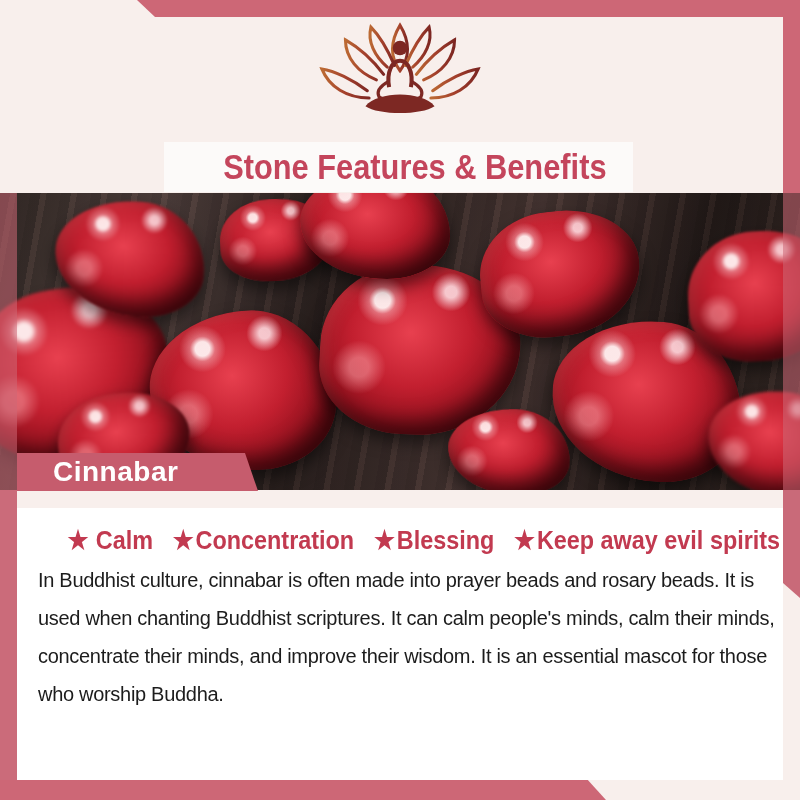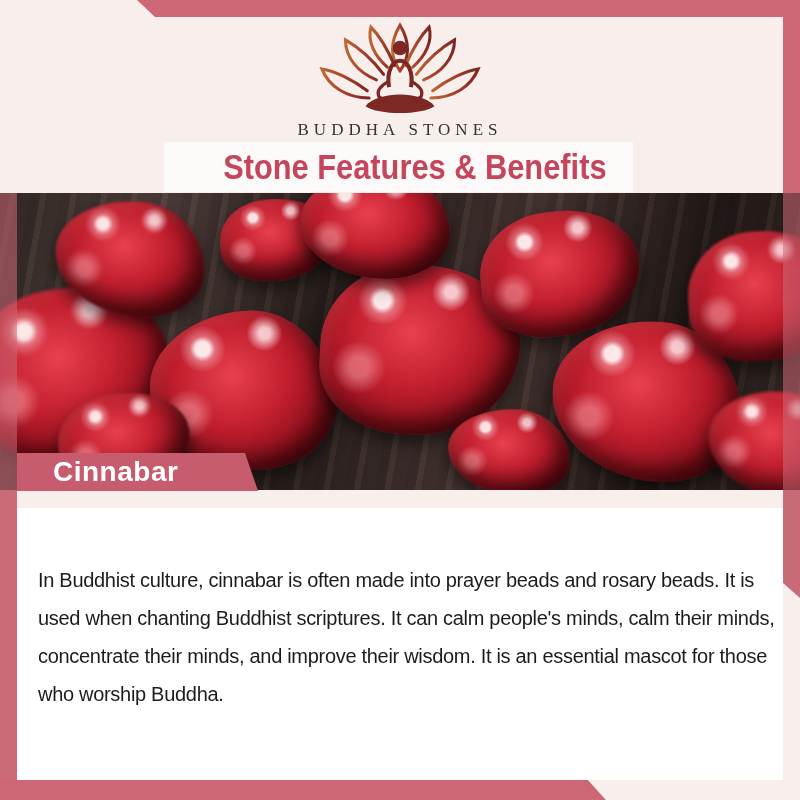--- a/index.html
+++ b/index.html
@@ -91,21 +91,20 @@
         <path d="M146 80 C162 68 182 58 196 56 C188 76 168 88 144 88"></path>
       </g>
       <g fill="#7d2823" stroke="#7d2823">
         <circle cx="110" cy="33" r="8" stroke="none"></circle>
         <path d="M98 76 C95 60 101 47 110 47 C119 47 125 60 122 76" fill="none" stroke-width="4.5"></path>
         <path d="M97 70 C88 75 84 81 87 87 C93 91 102 91 108 88" fill="none" stroke-width="3.5"></path>
         <path d="M123 70 C132 75 136 81 133 87 C127 91 118 91 112 88" fill="none" stroke-width="3.5"></path>
         <path d="M72 97 C86 80 134 80 148 97 C134 107 86 107 72 97 Z" stroke="none"></path>
       </g>
     </svg>
-    <div class="brand-name">BUDDHA STONES</div>
   </div>
 
   <div class="title-banner">
     <span class="page-title">Stone Features &amp; Benefits</span>
   </div>
 
   <div class="photo">
     <div class="streaks"></div>
     <div class="rock" style="left:-30px;top:95px;width:200px;height:170px;transform:rotate(-8deg);filter:blur(1.5px);"></div>
     <div class="rock" style="left:55px;top:8px;width:150px;height:115px;transform:rotate(5deg);filter:blur(1px);"></div>
@@ -122,16 +121,21 @@
   </div>
 
   <div class="left-overlay"></div>
   <div class="right-overlay"></div>
 
   <div class="stone-banner">
     <span class="stone-name">Cinnabar</span>
   </div>
 
   <div class="content">
+    <div class="benefits-row">
+      <span class="benefits-inner">
+        <span class="benefit"><span class="star">★</span><span>Calm</span></span><span class="benefit"><span class="star">★</span><span>Concentration</span></span><span class="benefit"><span class="star">★</span><span>Blessing</span></span><span class="benefit"><span class="star">★</span><span>Keep away evil spirits</span></span>
+      </span>
+    </div>
     <div class="paragraph">In Buddhist culture, cinnabar is often made into prayer beads and rosary beads. It is used when chanting Buddhist scriptures. It can calm people's minds, calm their minds, concentrate their minds, and improve their wisdom. It is an essential mascot for those who worship Buddha.</div>
   </div>
 
 </div>
 
 </body></html>

